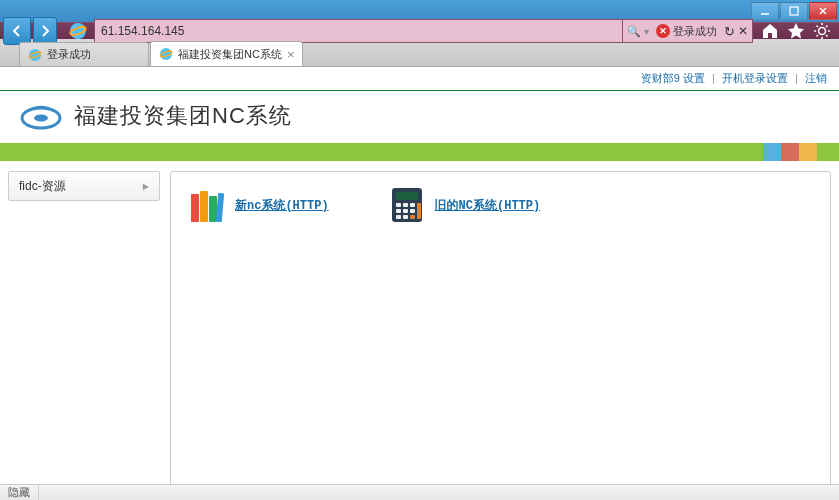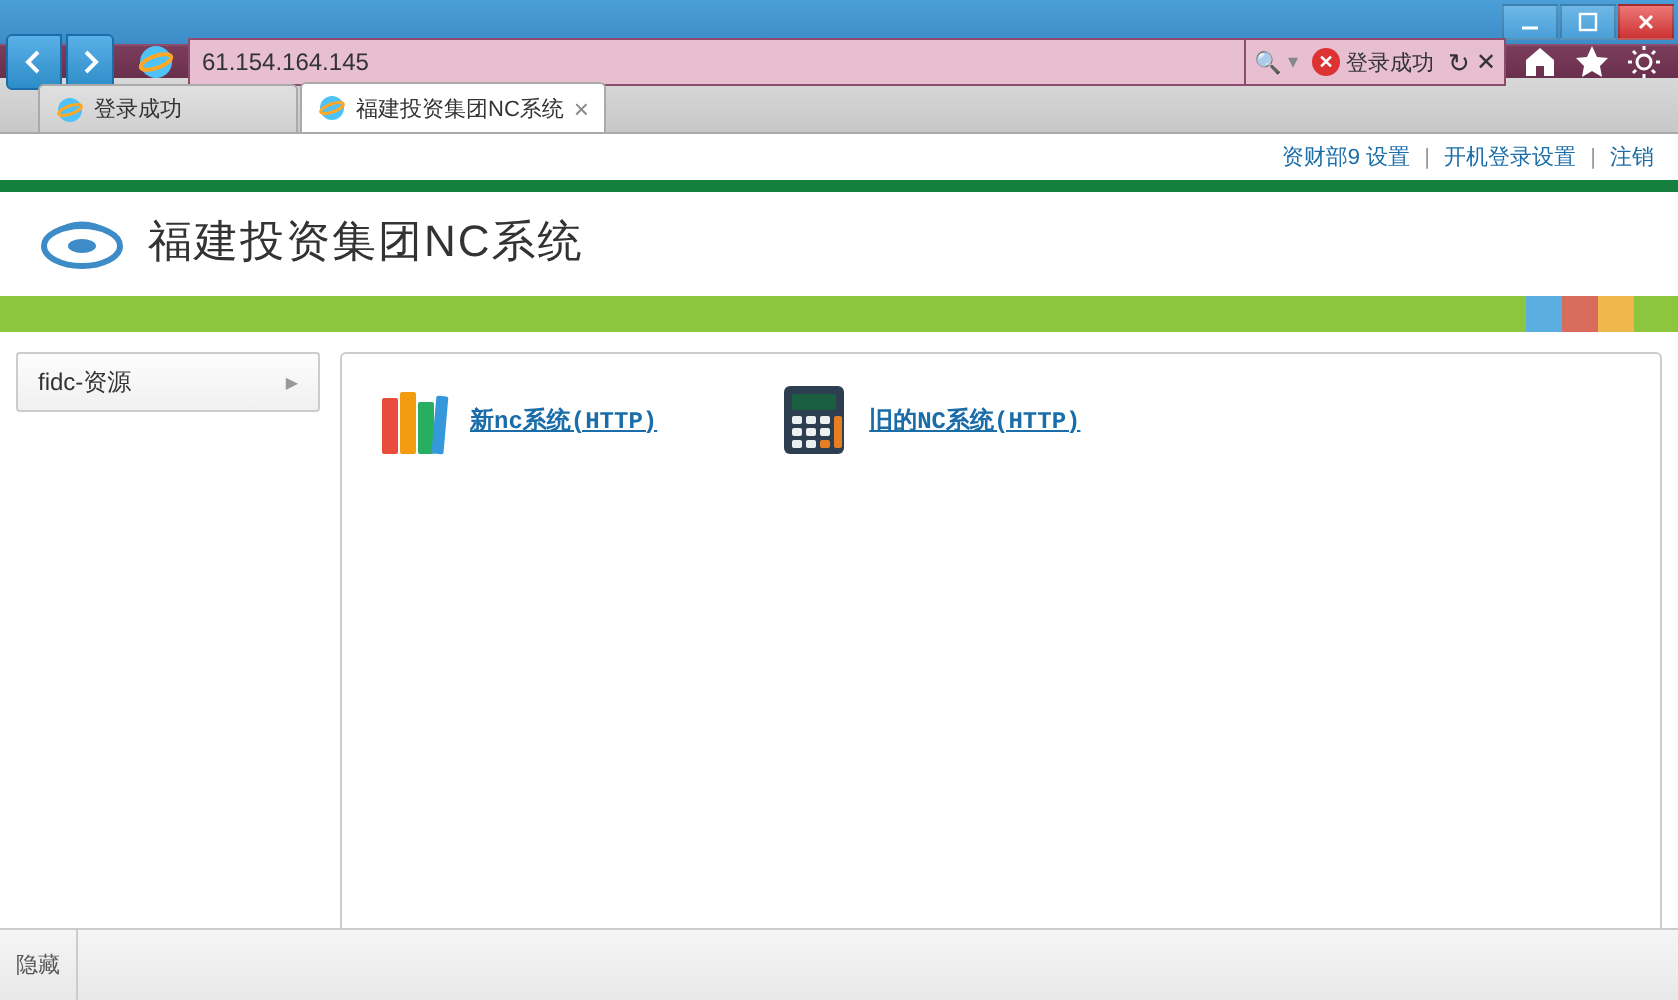--- a/index.html
+++ b/index.html
@@ -28,42 +28,42 @@
 
 .tabbar { height: 28px; background: linear-gradient(#d8d8d8, #c8c8c8); display: flex; align-items: flex-end; border-bottom: 1px solid #aaa; padding-left: 3px; }
 .tab { height: 24px; min-width: 130px; background: linear-gradient(#f5f5f5, #e8e8e8); border: 1px solid #aaa; border-bottom: none; border-radius: 3px 3px 0 0; display: flex; align-items: center; padding: 0 8px; font-size: 11px; color: #333; margin-right: 1px; gap: 5px; }
 .tab.inactive { background: linear-gradient(#e0e0e0, #d0d0d0); margin-left: 16px; }
 .tab.active { background: #fff; height: 25px; }
 .tab-icon { width: 14px; height: 14px; }
 .tab-close { margin-left: auto; color: #888; font-size: 13px; }
 
 
 .page { background: #fff; }
-.top-links { text-align: right; padding: 4px 12px; font-size: 11px; color: #1a6da8; border-bottom: 6px solid #15803d; }
+.top-links { text-align: right; padding: 4px 12px; font-size: 11px; color: #1a6da8; border-bottom: 1px solid #15803d; }
 .top-links a { color: #1a6da8; text-decoration: none; }
 .top-links .sep { color: #999; margin: 0 4px; }
 
 .header { display: flex; align-items: center; padding: 10px 20px 12px; gap: 12px; }
 .logo { width: 42px; height: 30px; }
 .site-title { font-size: 22px; color: #333; font-weight: normal; letter-spacing: 1px; }
 
 .color-bar { height: 18px; background: #8cc63f; position: relative; display: flex; justify-content: flex-end; }
 .color-bar span { width: 18px; height: 18px; }
 
 .main { display: flex; padding: 10px 8px; gap: 10px; }
 .sidebar { width: 152px; }
 .side-item { height: 30px; background: linear-gradient(#fdfdfd, #f0f0f0); border: 1px solid #ccc; border-radius: 2px; display: flex; align-items: center; padding: 0 10px; font-size: 12px; color: #333; }
 .side-arrow { margin-left: auto; color: #999; font-size: 8px; }
 
 .content { flex: 1; border: 1px solid #ccc; border-radius: 3px; min-height: 320px; padding: 14px 18px; display: flex; gap: 60px; align-items: flex-start; }
 .res-item { display: flex; align-items: center; gap: 10px; }
 .res-icon { width: 36px; height: 38px; }
 .res-link { font-size: 12px; color: #1a6da8; text-decoration: underline; font-weight: bold; font-family: Liberation Mono, monospace; }
 
-.statusbar { position: absolute; bottom: 0; left: 0; right: 0; height: 36px; background: linear-gradient(#f5f5f5, #e8e8e8); border-top: 1px solid #ccc; display: flex; align-items: center; font-size: 11px; color: #555; }
+.statusbar { position: absolute; bottom: 0; left: 0; right: 0; height: 16px; background: linear-gradient(#f5f5f5, #e8e8e8); border-top: 1px solid #ccc; display: flex; align-items: center; font-size: 11px; color: #555; }
 .status-btn { padding: 0 8px; border-right: 1px solid #ccc; height: 100%; display: flex; align-items: center; }
 .status-text { padding: 0 8px; }
 </style>
 </head>
 <body>
 
 <div class="titlebar">
   <div class="win-btn">
       <svg viewBox="0 0 10 10">
         <line x1="1" y1="8" x2="9" y2="8" stroke="#fff" stroke-width="1.5"></line>

